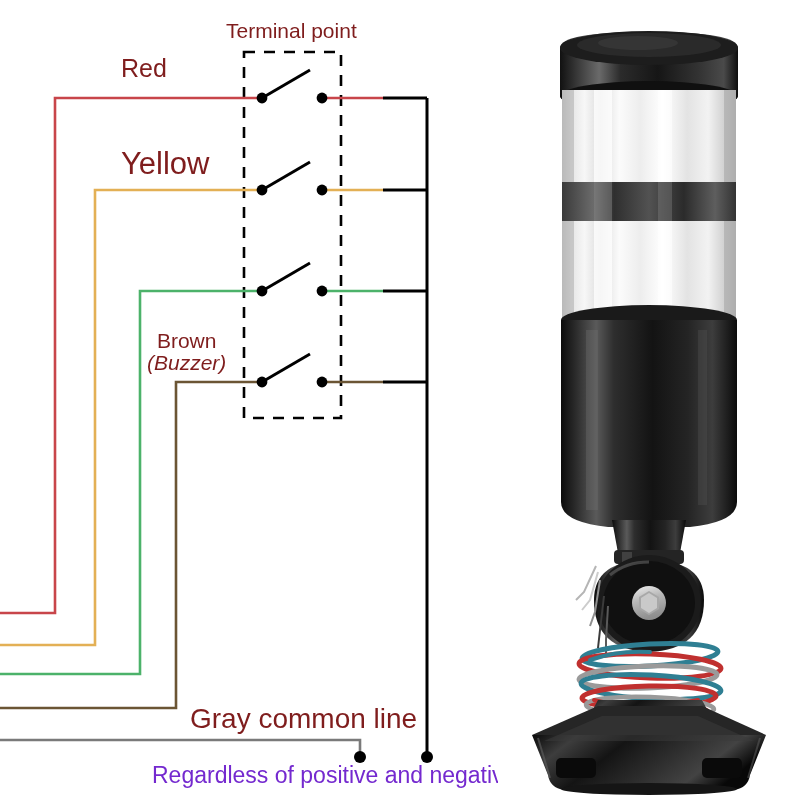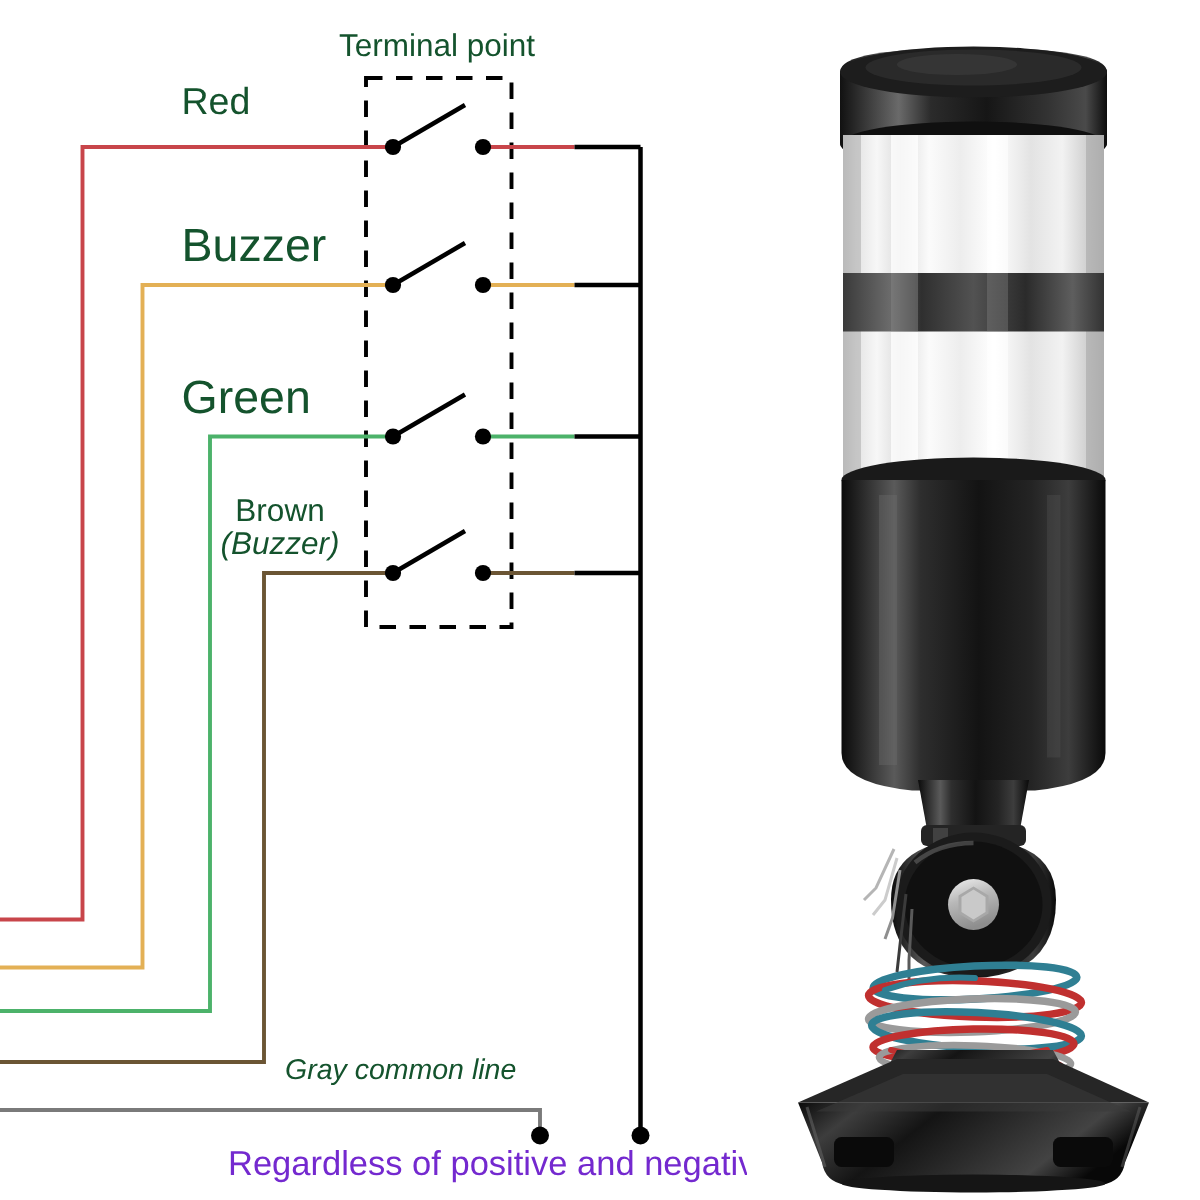--- a/index.html
+++ b/index.html
@@ -22,21 +22,21 @@
   #wiring-svg {
     position: absolute;
     left: 0;
     top: 0;
     width: 800px;
     height: 800px;
   }
   .diagram-label {
     position: absolute;
     white-space: nowrap;
-    color: #14532d;
+    color: #7f1d1d;
     font-family: "Liberation Sans", sans-serif;
     line-height: 1.05;
   }
   #label-terminal-point {
     left: 226px;
     top: 20px;
     font-size: 21px;
   }
   #label-red {
     left: 121px;
@@ -56,22 +56,21 @@
   #label-brown {
     left: 147px;
     top: 330px;
     font-size: 21px;
     text-align: center;
   }
   #label-brown .line2 { display: block; font-style: italic; }
   #label-gray-common {
     left: 190px;
     top: 704px;
-    font-size: 19px;
-    font-style: italic;
+    font-size: 28px;
   }
   #label-regardless {
     left: 152px;
     top: 763px;
     font-size: 23px;
     color: #7429cf;
   }
 
   
   #product-photo {
@@ -142,23 +141,22 @@
     <circle cx="427" cy="757" r="6" fill="#000000"></circle>
 
     <path d="M -10 740 L 360 740 L 360 757" fill="none" stroke="#7A7A7A" stroke-width="2.6"></path>
     <circle cx="360" cy="757" r="6" fill="#000000"></circle>
   </svg>
 
   <div class="diagram-label" id="label-terminal-point">Terminal point</div>
 
   <div class="diagram-label" id="label-red">Red</div>
 
-  <div class="diagram-label" id="label-yellow">Buzzer</div>
-
-  <div class="diagram-label" id="label-green">Green</div>
+  <div class="diagram-label" id="label-yellow">Yellow</div>
+
 
   <div class="diagram-label" id="label-brown">
     <span>Brown</span>
     <span class="line2">(Buzzer)</span>
   </div>
 
   <div class="diagram-label" id="label-gray-common">Gray common line</div>
 
   <div class="diagram-label" id="label-regardless">Regardless of positive and negative</div>
 

